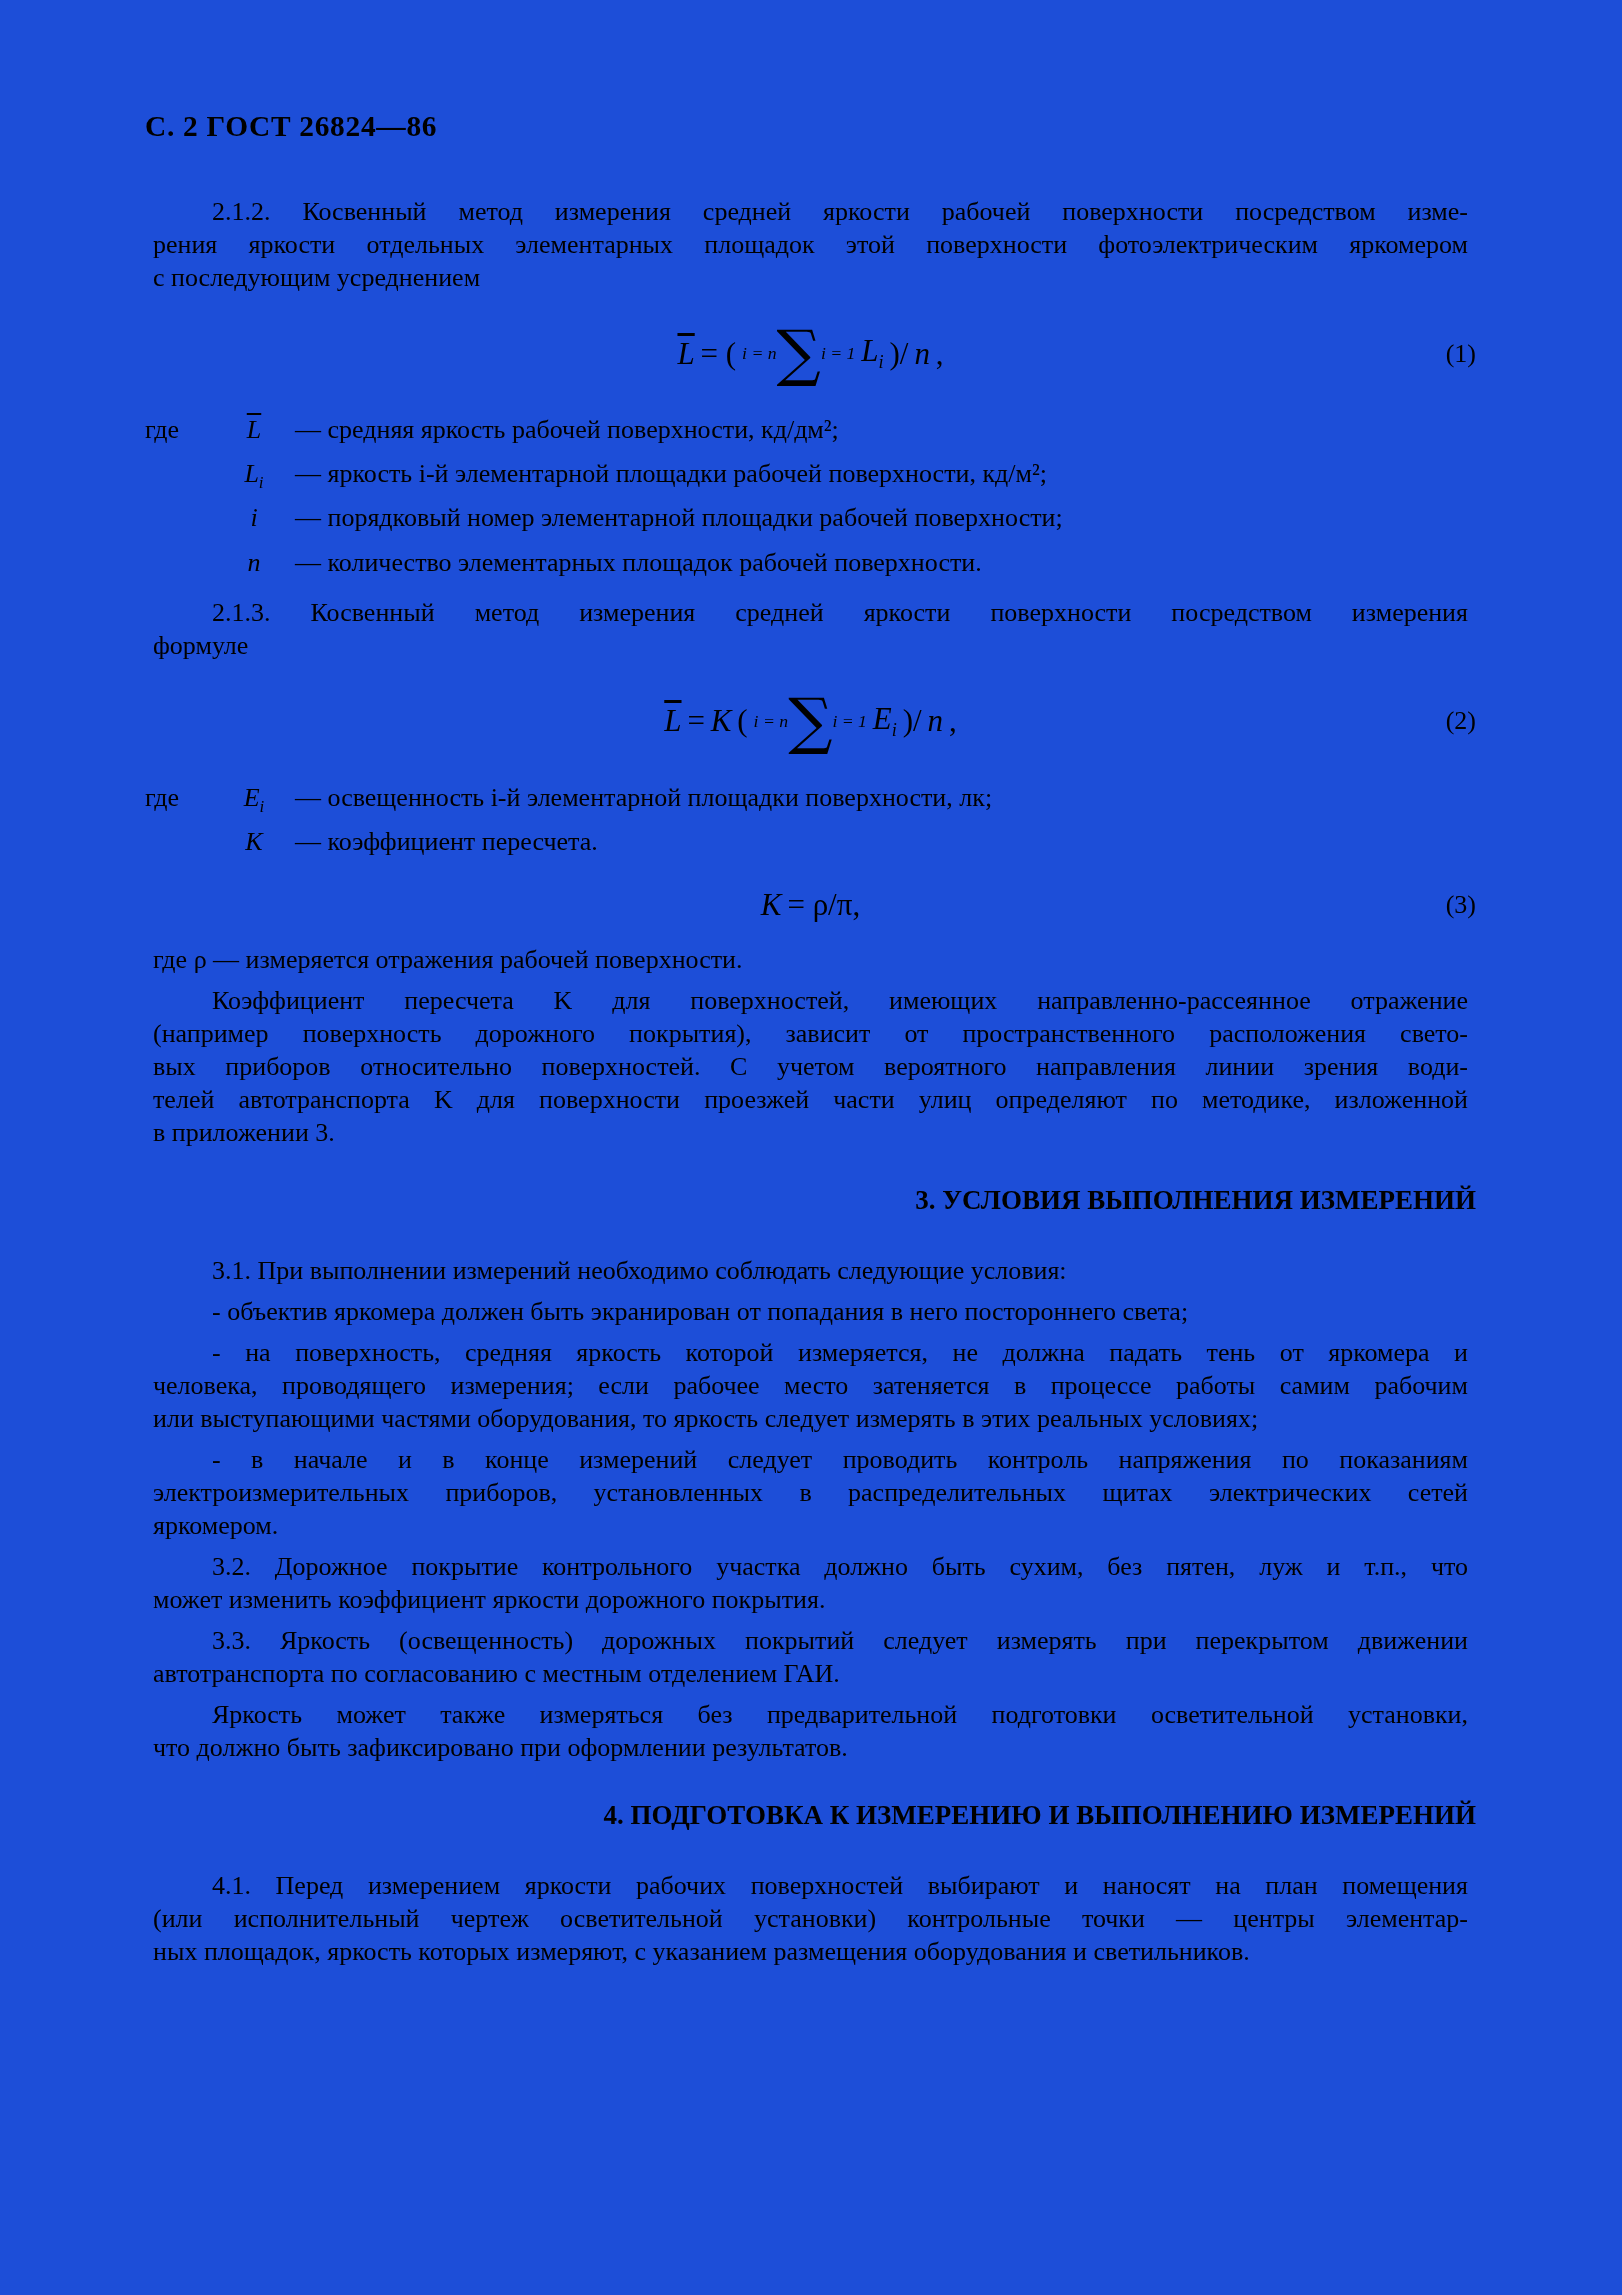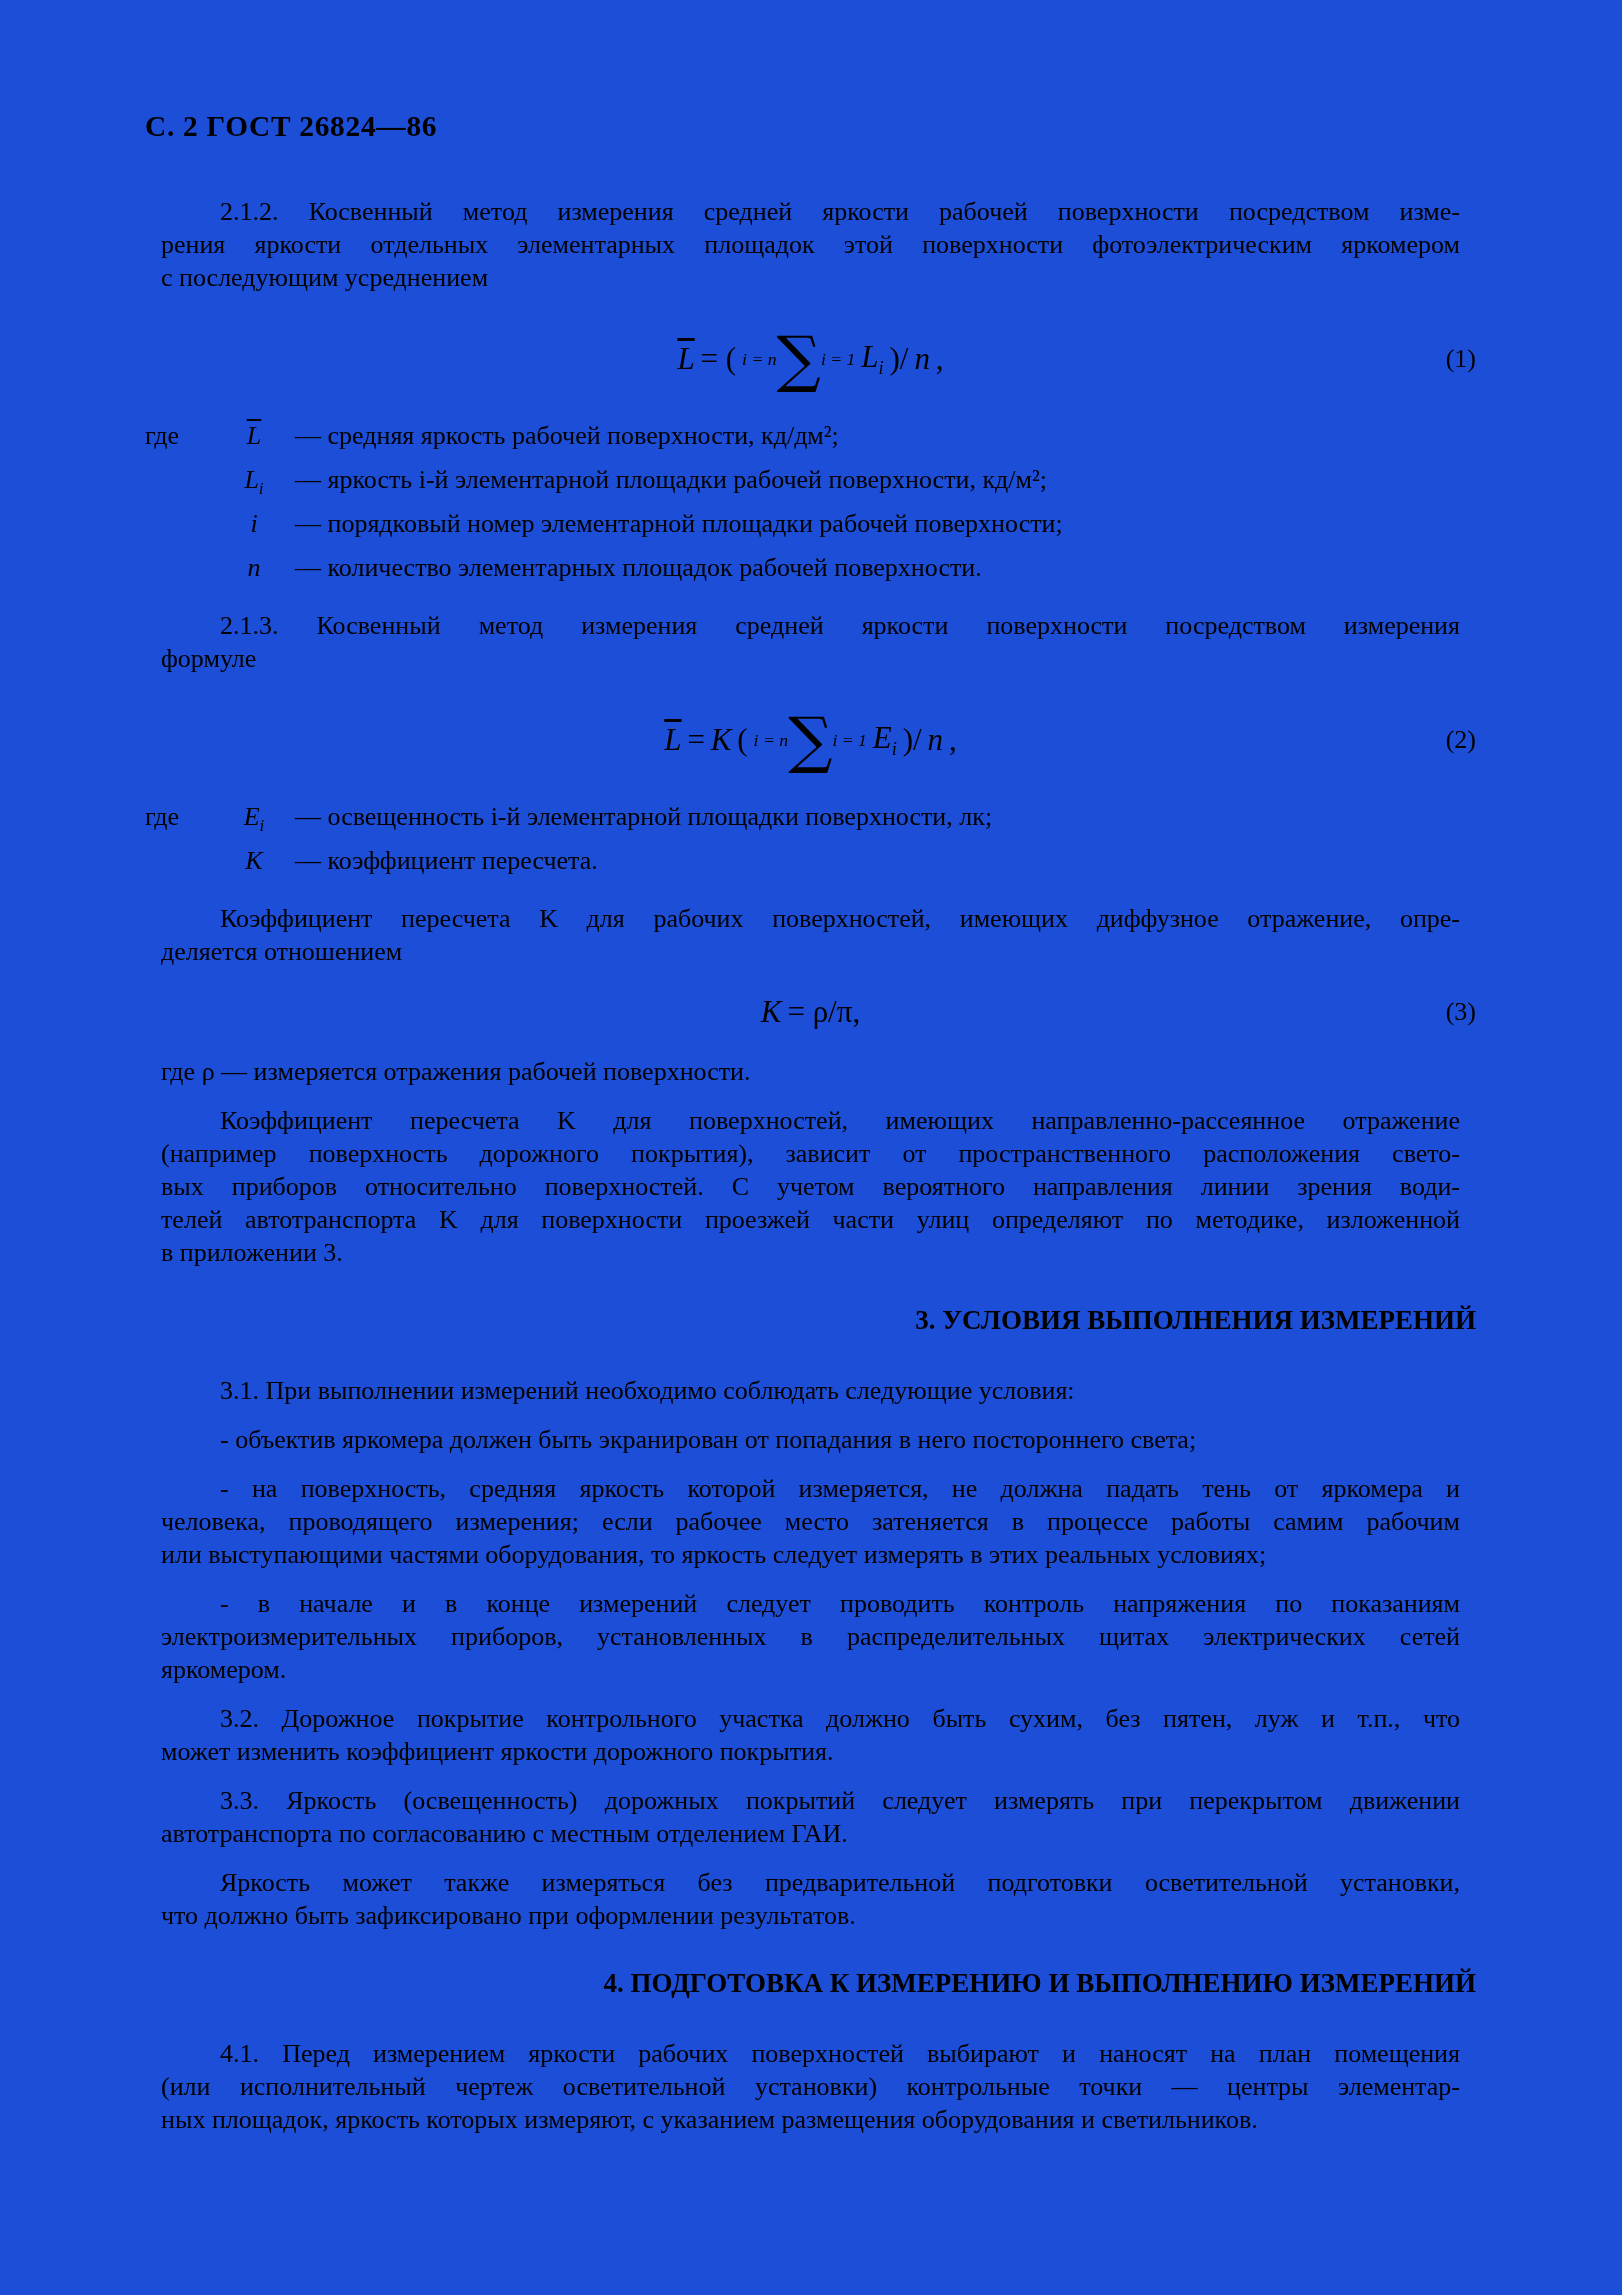--- a/index.html
+++ b/index.html
@@ -3,21 +3,21 @@
 <meta charset="utf-8">
 <style>
   html,body{margin:0;padding:0;background:#e8e8e8;}
   .page{
     width:1622px;height:2295px;background:#1d4ed8;color:#000000;
     font-family:"Liberation Serif","DejaVu Serif",serif;
     position:relative;overflow:hidden;
   }
   .content{position:absolute;left:145px;top:110px;width:1331px;font-size:26px;}
   .doc-header{font-weight:bold;font-size:29.4px;letter-spacing:0.7px;margin:0 0 52px 0;}
-  .para{line-height:33px;margin:16px;}
+  .para{line-height:33px;margin:8px;}
   .line{text-align:justify;text-align-last:justify;}
   .line.last{text-align-last:left;}
   .para.indent .line:first-child{text-indent:59px;}
   .sec-h{font-weight:bold;text-align:right;font-size:27px;margin:35px 0 37px 0;line-height:33px;}
   .it{font-style:italic;}
   .bar{text-decoration:overline;}
   
   .defrow{display:flex;align-items:baseline;line-height:33px;margin:2px 0;gap:12px;}
   .def-lead{width:68px;flex:none;}
   .def-sym{width:58px;flex:none;text-align:center;}
@@ -117,24 +117,20 @@
         <span class="def-sym"><span class="it">E</span><sub class="it">i</sub></span>
         <span class="def-desc">— освещенность i-й элементарной площадки поверхности, лк;</span>
       </div>
       <div class="defrow">
         <span class="def-lead"></span>
         <span class="def-sym"><span class="it">K</span><sub class="it"></sub></span>
         <span class="def-desc">— коэффициент пересчета.</span>
       </div>
     </div>
 
-    <div class="para indent">
-      <div class="line">Коэффициент пересчета K для рабочих поверхностей, имеющих диффузное отражение, опре-</div>
-      <div class="line last">деляется отношением</div>
-    </div>
 
     <div class="equation simple">
       <span class="eq-body">
         <span class="it">K</span>
         <span>= ρ/π,</span>
       </span>
       <span class="eq-num">(3)</span>
     </div>
 
     <div class="para">

